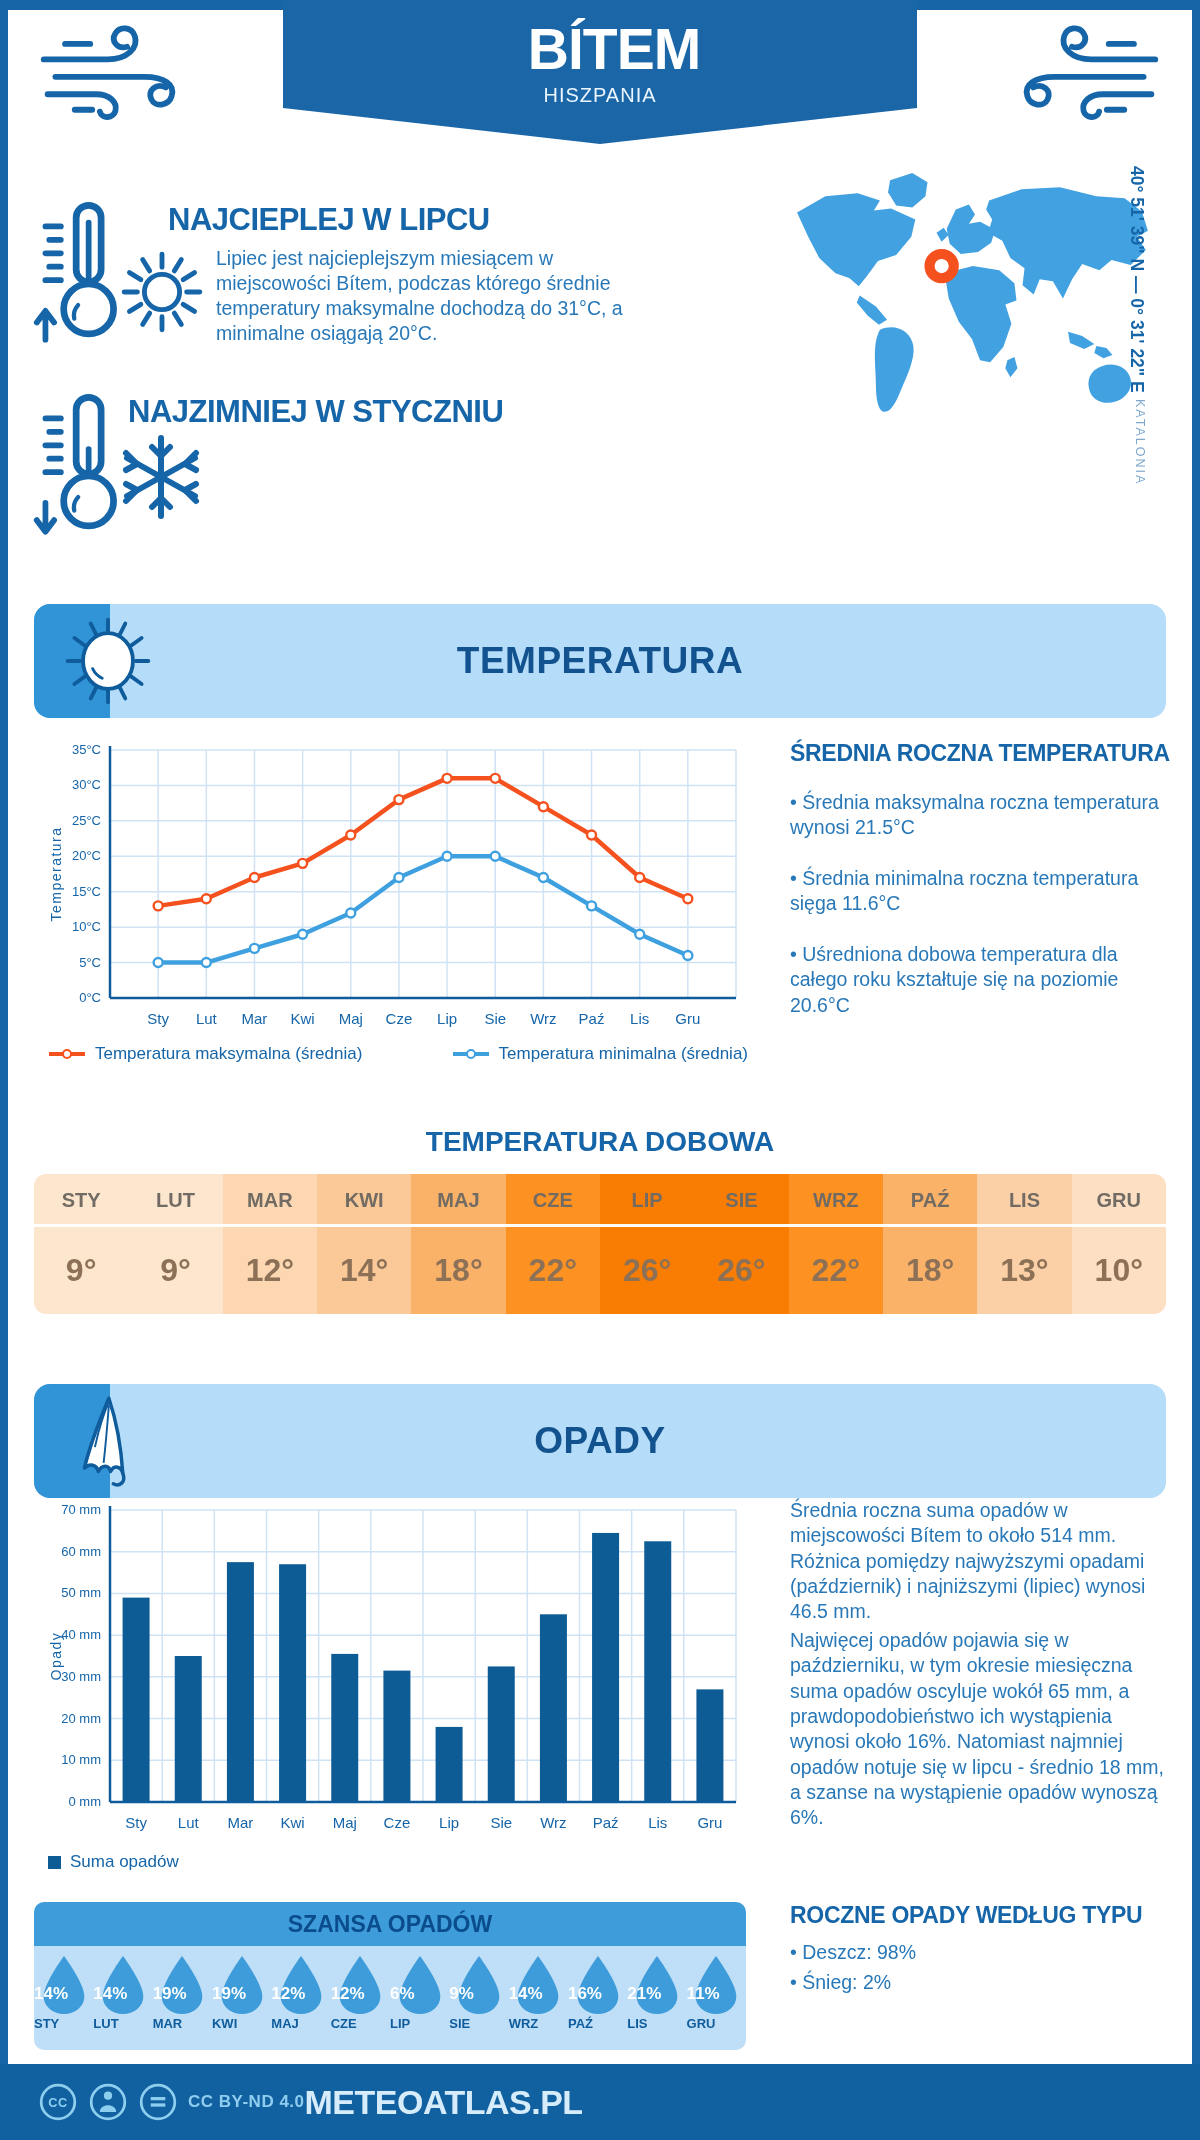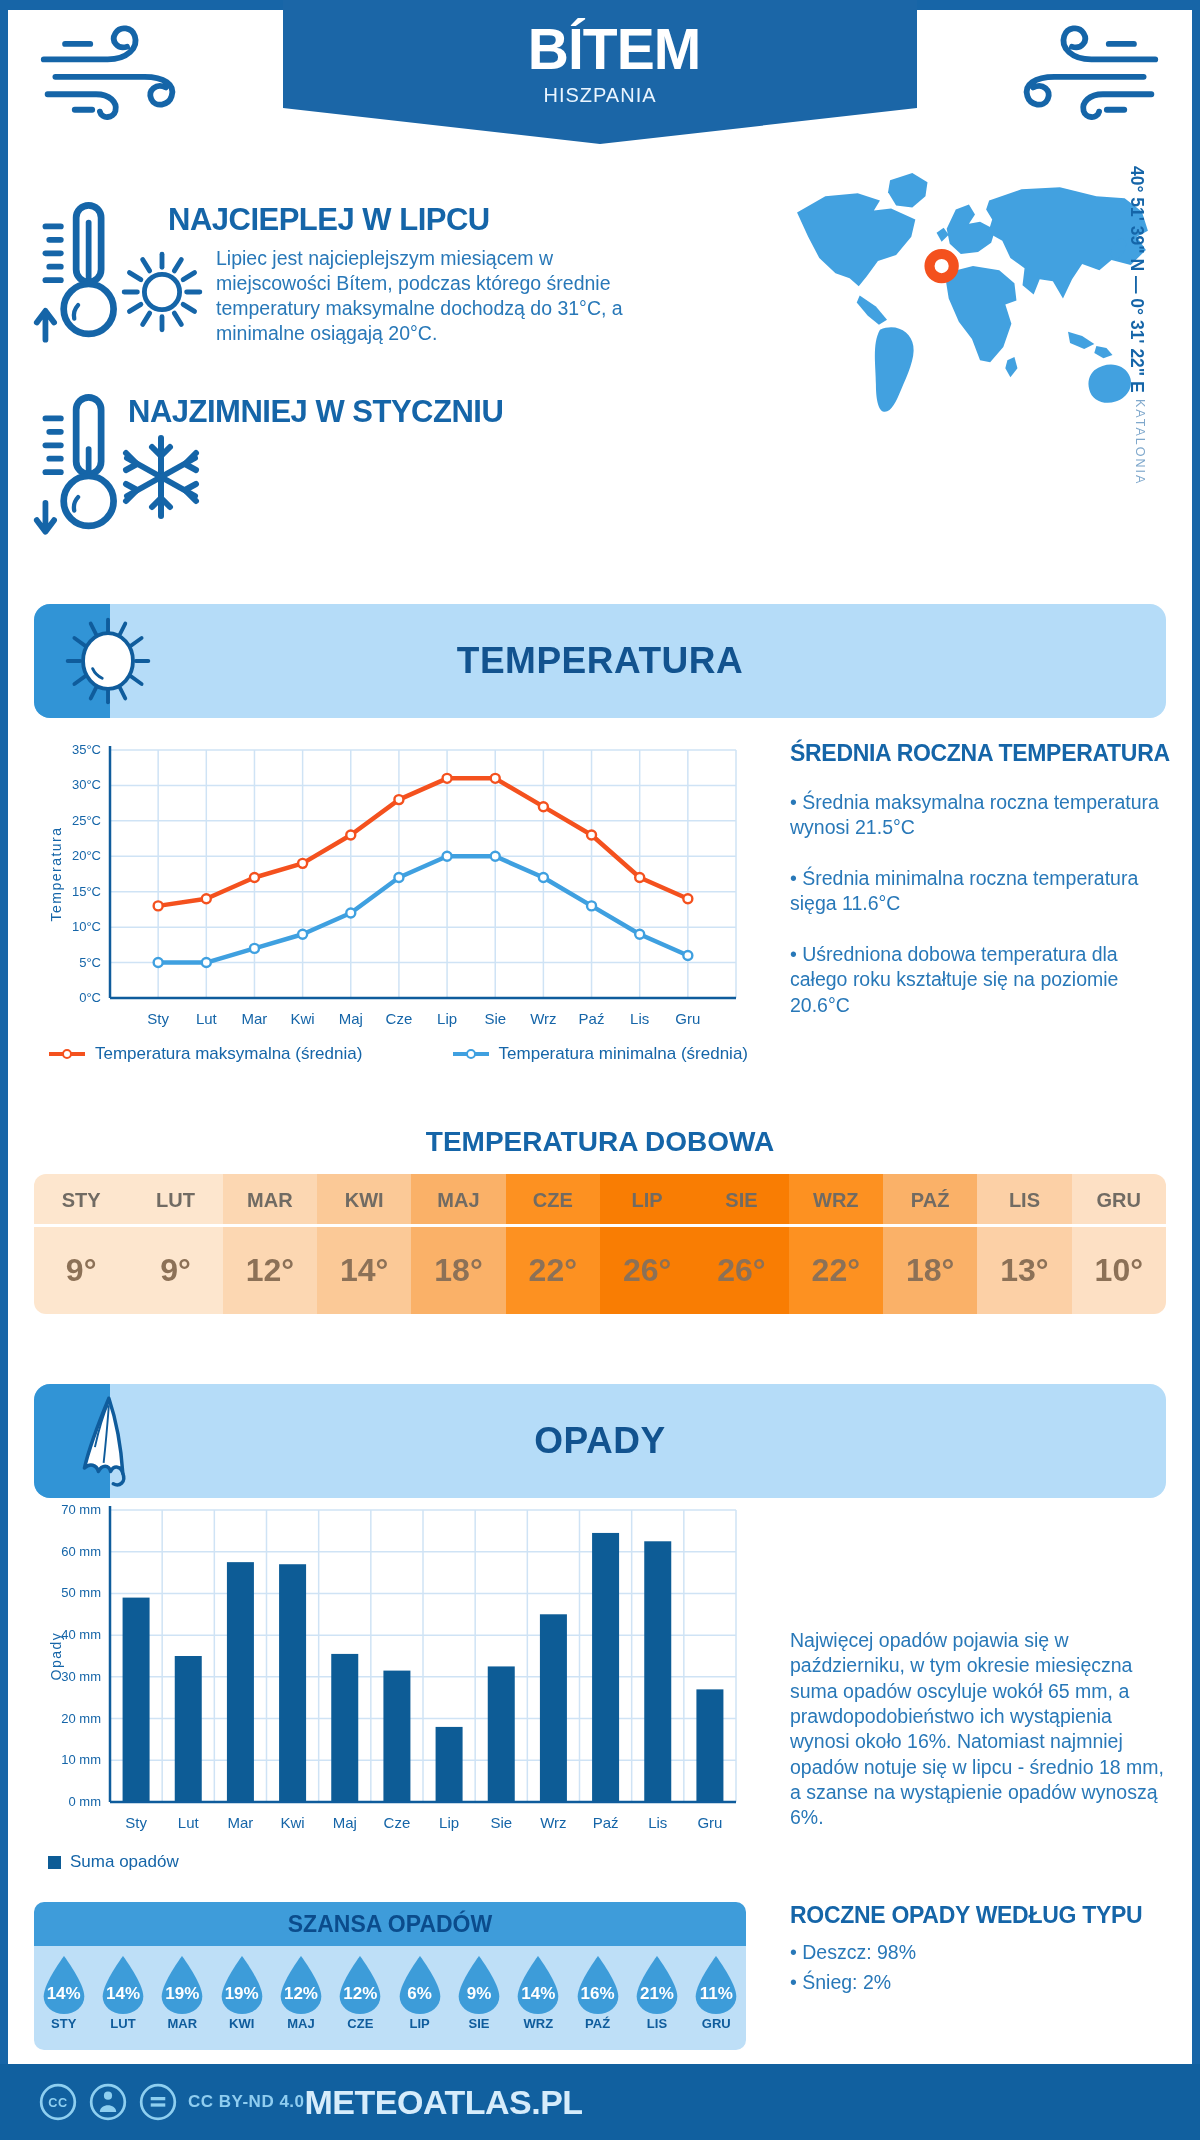--- a/index.html
+++ b/index.html
@@ -36,21 +36,21 @@
   
   #daily-head{position:absolute;left:34px;top:1126px;width:1132px;text-align:center;color:#1565a8;font-size:28px;font-weight:700;}
   #daily-table{position:absolute;left:34px;top:1174px;width:1132px;height:140px;display:flex;border-radius:12px;overflow:hidden;}
   .dcol{flex:1;display:flex;flex-direction:column;}
   .dcol .mh{height:50px;line-height:52px;text-align:center;font-size:20px;font-weight:700;color:#716b63;border-bottom:3px solid #fff;}
   .dcol .mv{flex:1;display:flex;align-items:center;justify-content:center;font-size:32px;font-weight:700;color:#8c7157;}
   
   #szansa{position:absolute;left:34px;top:1902px;width:712px;}
   #szansa .sz-head{height:44px;background:#3e9cda;border-radius:10px 10px 0 0;text-align:center;line-height:45px;color:#0b4c8c;font-size:23px;font-weight:700;}
   #szansa .sz-body{height:96px;background:#bedff7;border-radius:0 0 10px 10px;display:flex;padding-top:8px;}
-  .dropslot{flex:1;position:relative;text-align:center;}
+  .dropslot{flex:1;position:relative;text-align:left;}
   .dropslot svg{display:block;margin:0 auto;}
   .dropslot .pct{position:absolute;left:0;right:0;top:30px;color:#fff;font-size:17px;font-weight:700;}
   .dropslot .dm{display:block;margin-top:2px;color:#0f5c9c;font-size:13px;font-weight:700;}
   
   #footer{position:absolute;left:0;top:2064px;width:1200px;height:76px;background:#11609f;display:flex;align-items:center;justify-content:flex-start;padding:0 38px;box-sizing:border-box;}
   #footer .lic{display:flex;align-items:center;gap:10px;color:#8fcdf0;font-size:17px;font-weight:700;letter-spacing:0.5px;}
   #footer .site{color:#d6ecfb;font-size:34px;font-weight:700;letter-spacing:-0.5px;}
   .stroke-ic{stroke:#1565a8;fill:none;stroke-linecap:round;stroke-linejoin:round;}
 </style>
 </head>
@@ -412,20 +412,21 @@
       </svg></div>
   <div class="legend" style="left:48px;top:1852px;" id="precip-legend">
       <span class="leg-item">
         <svg width="13" height="13">
           <rect width="13" height="13" fill="#0d5c96"></rect>
         </svg>
         <span>Suma opadów</span>
       </span>
     </div>
 
+  <div class="side-par" style="left:790px;top:1498px;">Średnia roczna suma opadów w miejscowości Bítem to około 514 mm. Różnica pomiędzy najwyższymi opadami (październik) i najniższymi (lipiec) wynosi 46.5 mm.</div>
   <div class="side-par" style="left:790px;top:1628px;">Najwięcej opadów pojawia się w październiku, w tym okresie miesięczna suma opadów oscyluje wokół 65 mm, a prawdopodobieństwo ich wystąpienia wynosi około 16%. Natomiast najmniej opadów notuje się w lipcu - średnio 18 mm, a szanse na wystąpienie opadów wynoszą 6%.</div>
   <div class="side-head" style="left:790px;top:1902px;">ROCZNE OPADY WEDŁUG TYPU</div>
   <div class="side-par" style="left:790px;top:1940px;">• Deszcz: 98%</div>
   <div class="side-par" style="left:790px;top:1970px;">• Śnieg: 2%</div>
 
   <div id="szansa">
     <div class="sz-head">SZANSA OPADÓW</div>
     <div class="sz-body" id="drops">
         <div class="dropslot">
      <svg width="48" height="60" viewBox="0 0 46 62">

